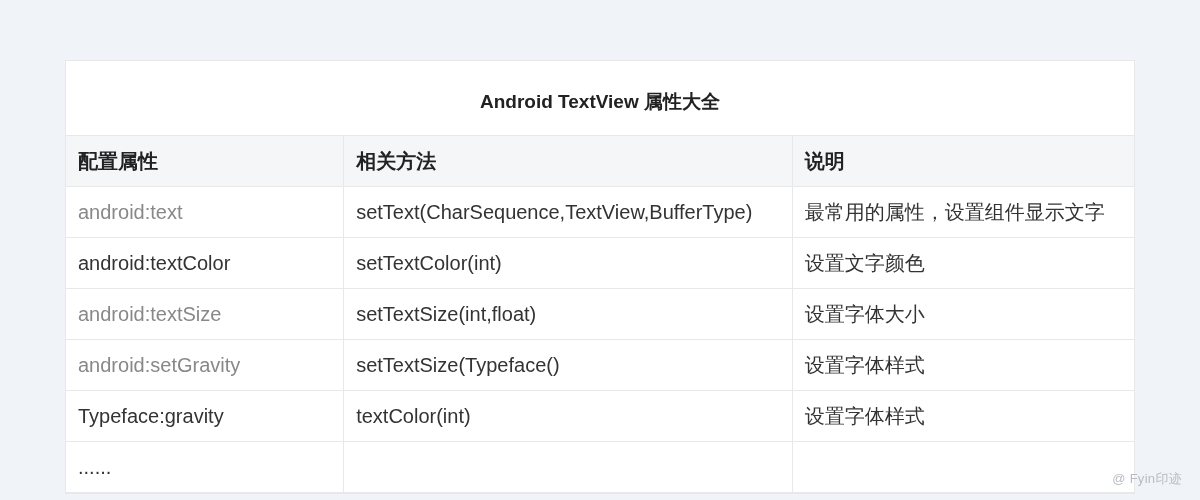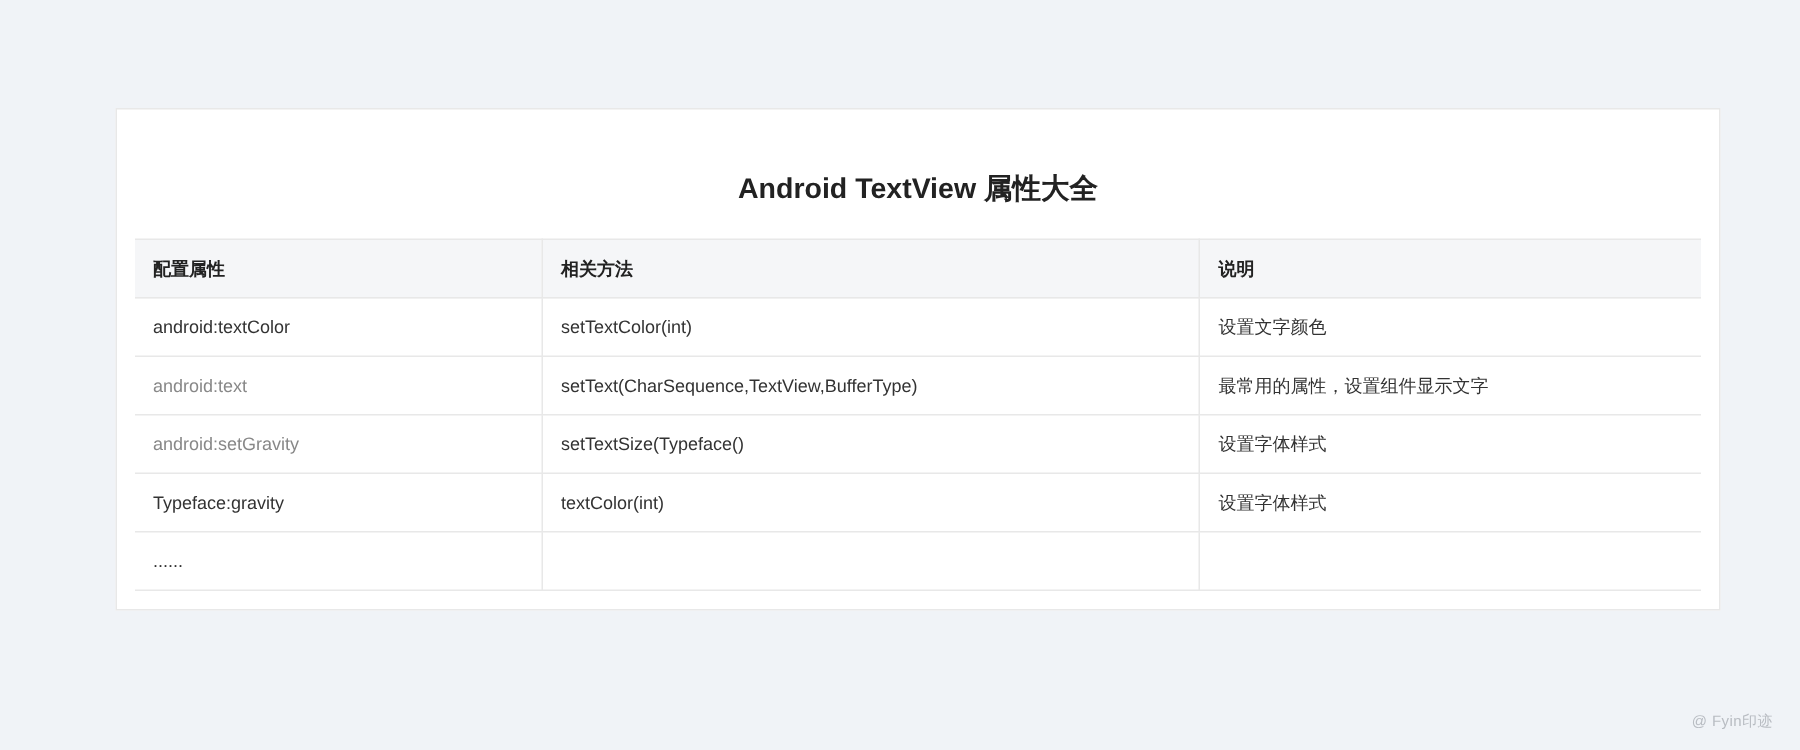--- a/index.html
+++ b/index.html
@@ -1,17 +1,17 @@
 <!DOCTYPE html>
 <html><head>
   <meta charset="utf-8">
   <style>
     * {
       margin: 0;
-      padding: 12px;
+      padding: 0;
       box-sizing: border-box;
     }
     body {
       background-color: #f0f3f7;
       font-family: -apple-system, BlinkMacSystemFont, "Segoe UI", "PingFang SC", "Hiragino Sans GB", "Microsoft YaHei", sans-serif;
       width: 1200px;
       height: 500px;
       padding: 60px 65px 0;
       position: relative;
     }
@@ -30,21 +30,21 @@
       width: 100%;
       border-collapse: collapse;
       table-layout: fixed;
     }
     th, td {
       text-align: left;
       padding: 10px 12px;
       border: 1px solid #e8e8e8;
       border-left: none;
       vertical-align: middle;
-      font-size: 12px;
+      font-size: 20px;
       line-height: 1.5;
     }
     th:last-child, td:last-child {
       border-right: none;
       margin-left: 32px;
     }
     thead th {
       background-color: #f5f6f8;
       font-weight: 700;
       color: #222;
@@ -55,21 +55,21 @@
     .muted {
       color: #888;
     }
     col.col-1 { width: 26%; }
     col.col-2 { width: 42%; }
     col.col-3 { width: 32%; }
     .watermark {
       position: absolute;
       right: 18px;
       bottom: 12px;
-      font-size: 10px;
+      font-size: 13px;
       color: #b8bcc2;
       letter-spacing: 0.3px;
     }
   </style>
 </head>
 <body>
 
 <div class="table-container">
   <div class="title">Android TextView 属性大全</div>
   <table>
@@ -80,28 +80,33 @@
     </colgroup>
     <thead>
       <tr>
         <th>配置属性</th>
         <th>相关方法</th>
         <th>说明</th>
       </tr>
     </thead>
     <tbody>
         <tr>
+          <td class="muted">android:text</td>
+          <td>setText(CharSequence,TextView,BufferType)</td>
+          <td>最常用的属性，设置组件显示文字</td>
+        </tr>
+        <tr>
           <td>android:textColor</td>
           <td>setTextColor(int)</td>
           <td>设置文字颜色</td>
         </tr>
         <tr>
-          <td class="muted">android:text</td>
-          <td>setText(CharSequence,TextView,BufferType)</td>
-          <td>最常用的属性，设置组件显示文字</td>
+          <td class="muted">android:textSize</td>
+          <td>setTextSize(int,float)</td>
+          <td>设置字体大小</td>
         </tr>
         <tr>
           <td class="muted">android:setGravity</td>
           <td>setTextSize(Typeface()</td>
           <td>设置字体样式</td>
         </tr>
         <tr>
           <td>Typeface:gravity</td>
           <td>textColor(int)</td>
           <td>设置字体样式</td>

